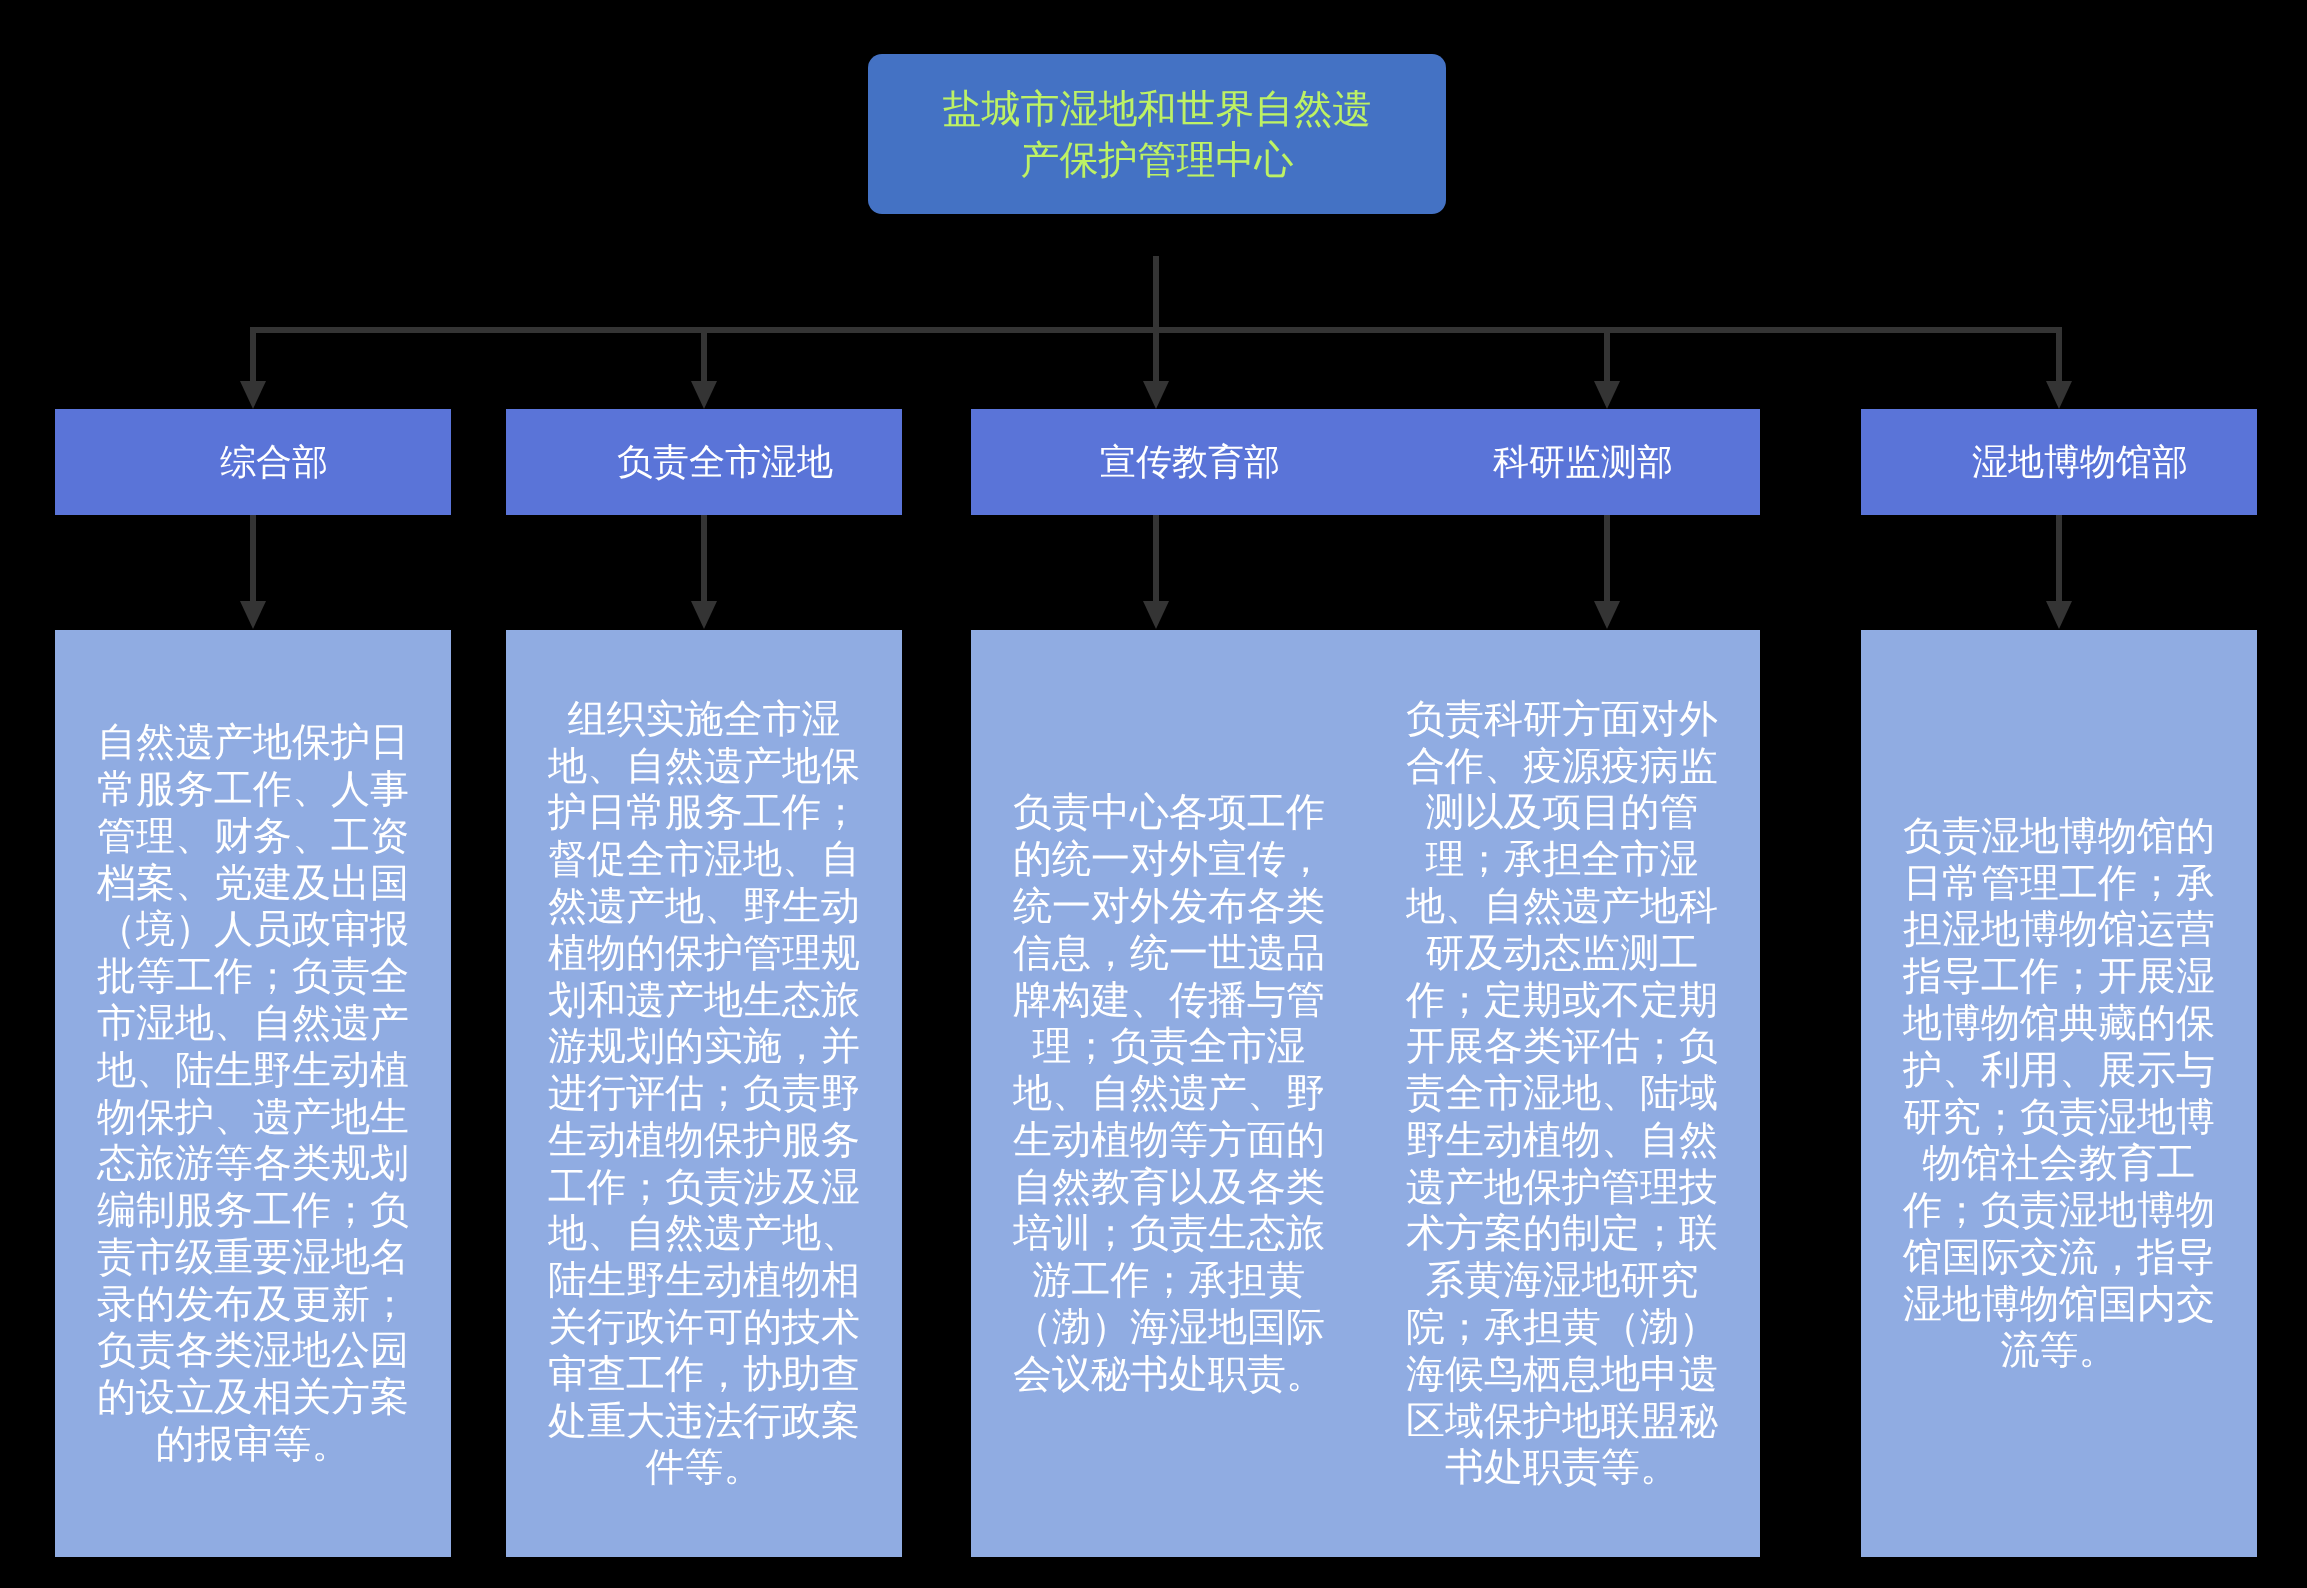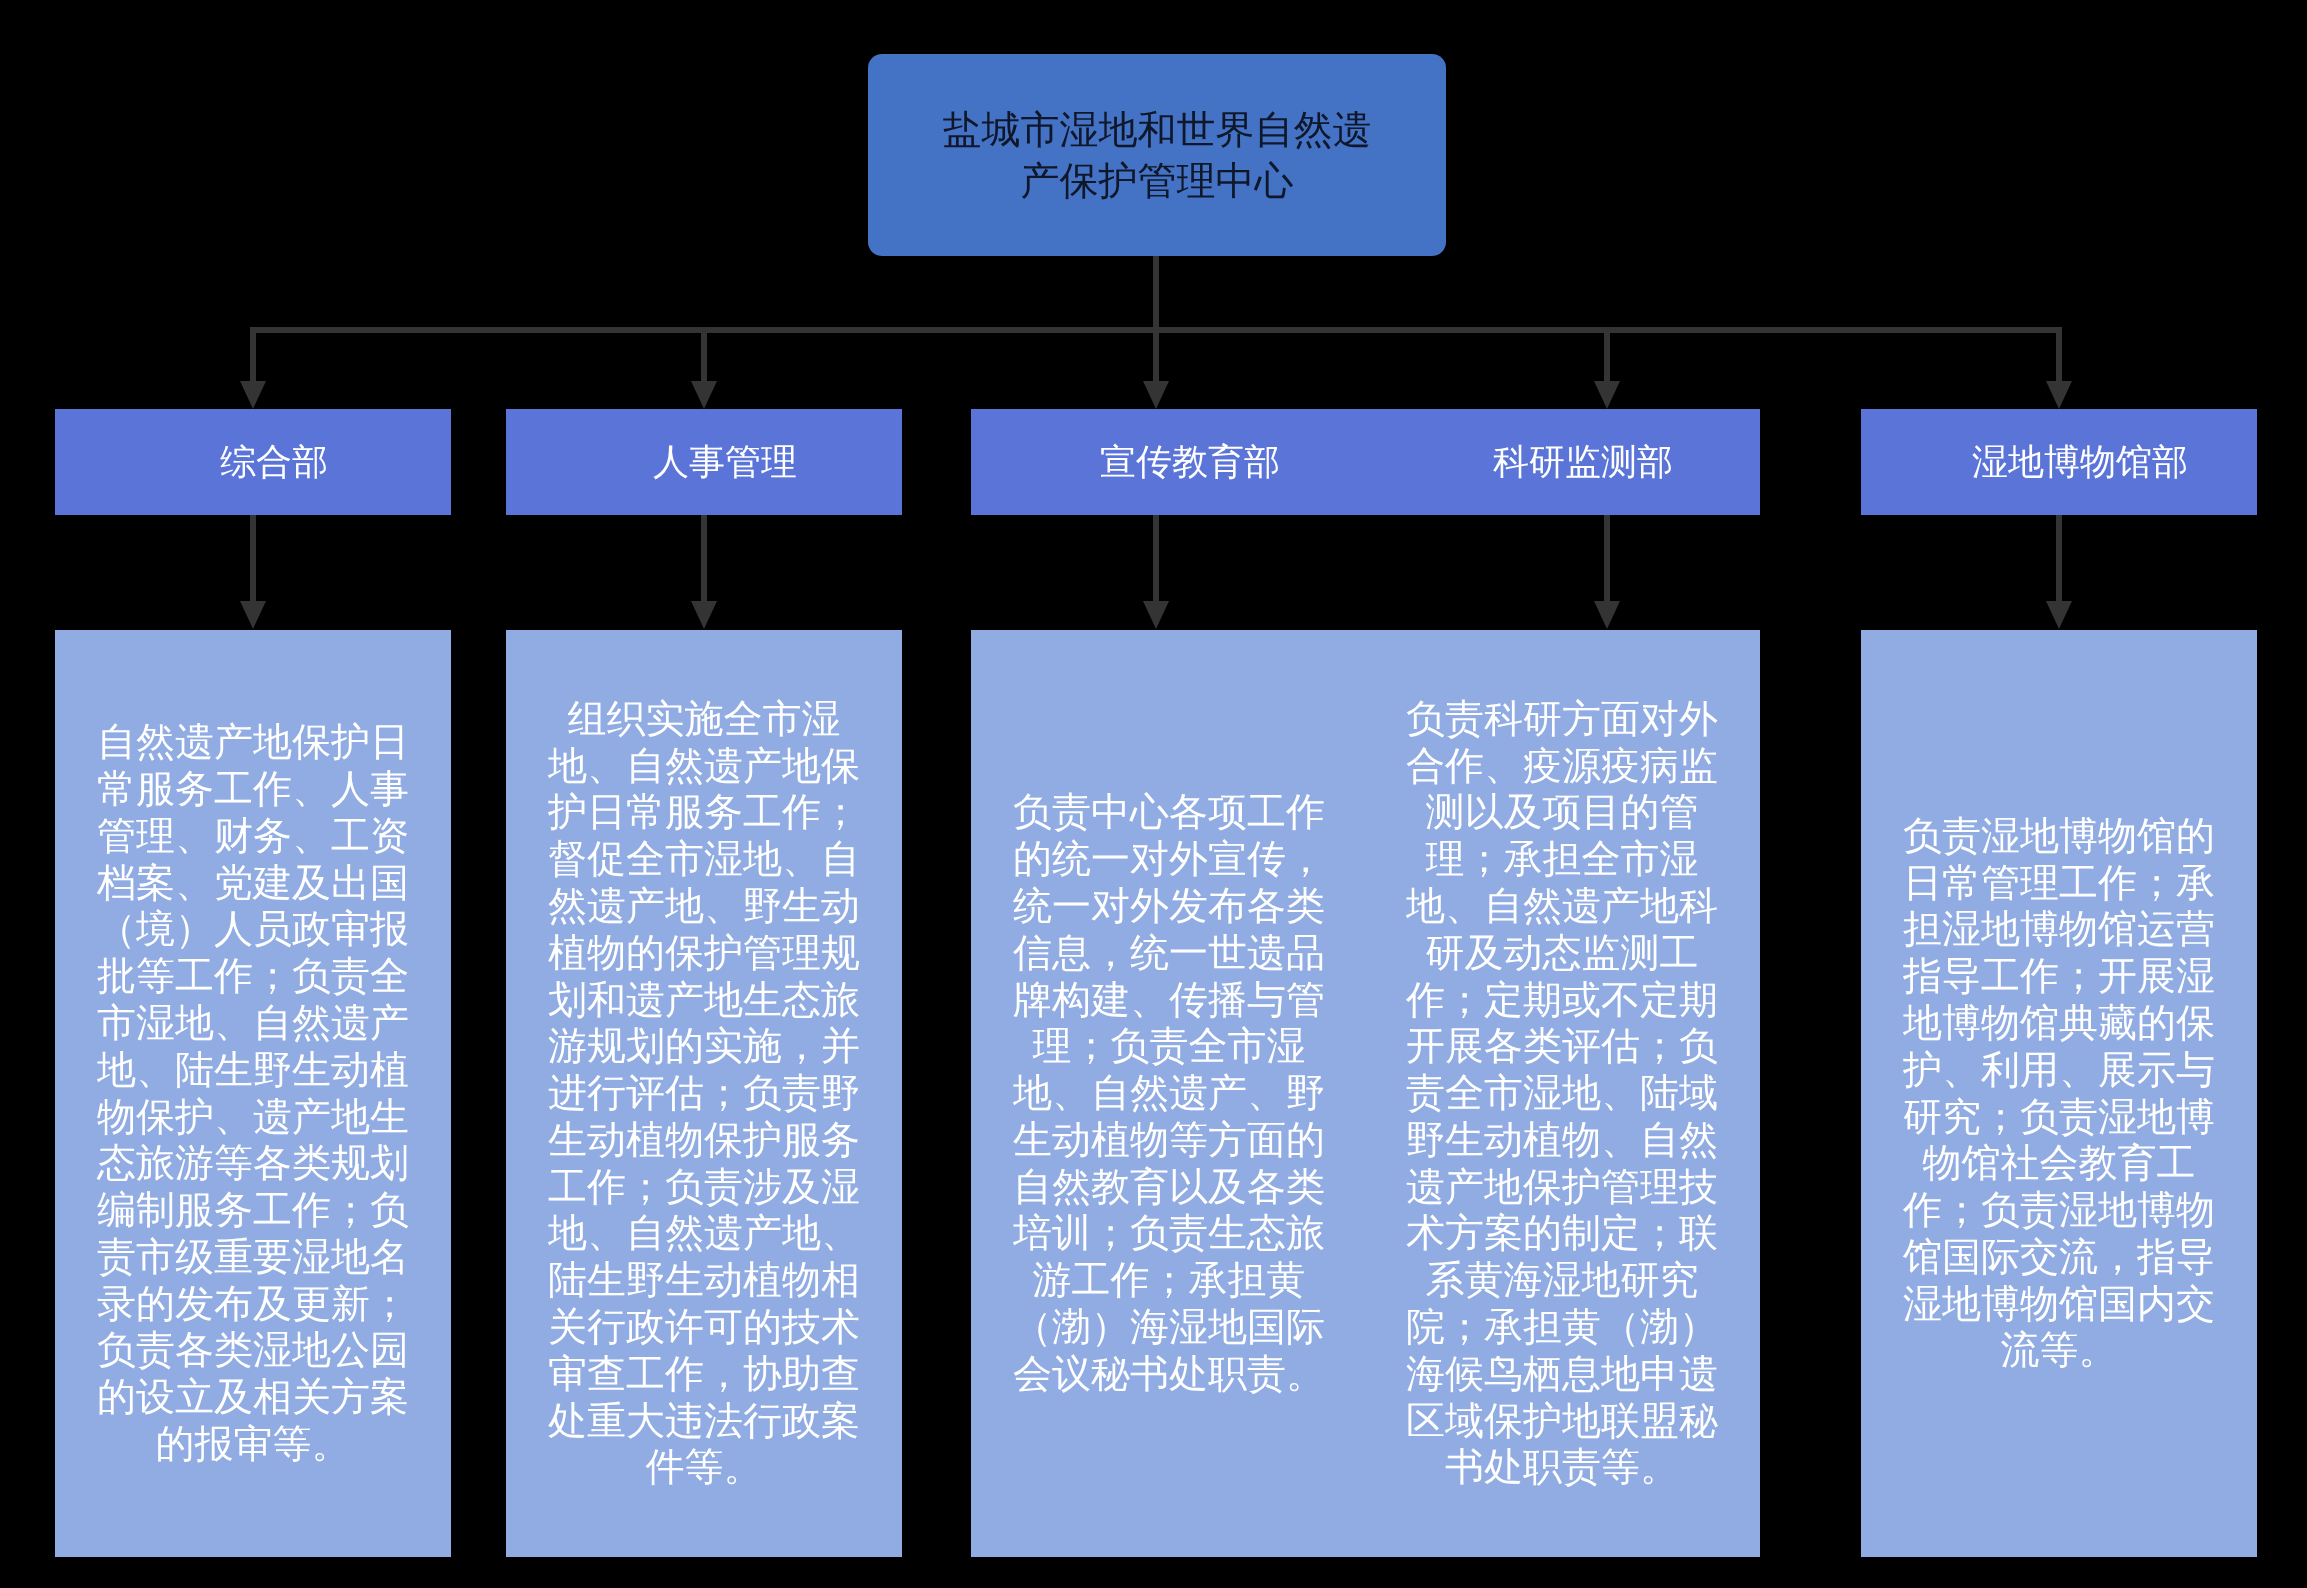--- a/index.html
+++ b/index.html
@@ -13,28 +13,28 @@
     height: 1588px;
     background: #000000;
     font-family: "Liberation Sans", sans-serif;
     overflow: hidden;
   }
   .root-box {
     position: absolute;
     left: 868px;
     top: 54px;
     width: 578px;
-    height: 202px;
+    height: 160px;
     background: #4472C4;
     border-radius: 14px;
     display: flex;
     align-items: center;
     justify-content: center;
     text-align: center;
-    color: #0f172a;
+    color: #bef264;
     font-size: 39px;
     line-height: 1.32;
     padding: 0 56px;
     box-sizing: border-box;
   }
   .dept-header {
     position: absolute;
     top: 409px;
     width: 396px;
     height: 106px;
@@ -147,21 +147,21 @@
   <div class="arrow-head head-b1"></div>
   <div class="arrow-head head-b2"></div>
   <div class="arrow-head head-b3"></div>
   <div class="arrow-head head-b4"></div>
   <div class="arrow-head head-b5"></div>
 
   <div class="dept-header col-1">
     <span>综合部</span>
   </div>
   <div class="dept-header col-2">
-    <span>人事管理</span>
+    <span>负责全市湿地</span>
   </div>
   <div class="dept-header col-3">
     <span>宣传教育部</span>
   </div>
   <div class="dept-header col-4">
     <span>科研监测部</span>
   </div>
   <div class="dept-header col-5">
     <span>湿地博物馆部</span>
   </div>

